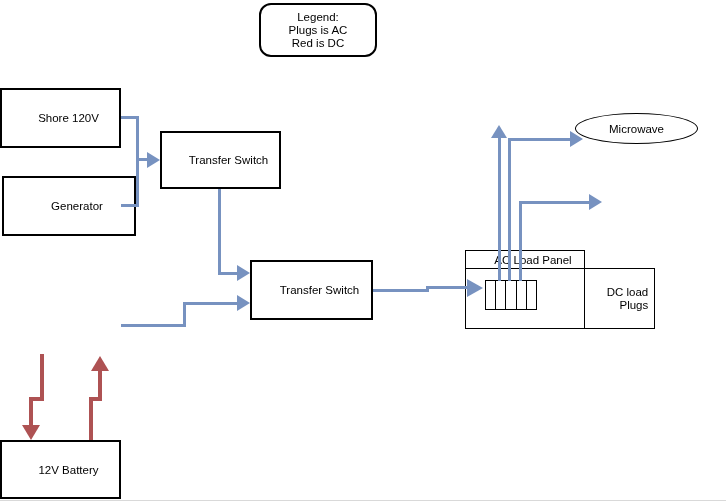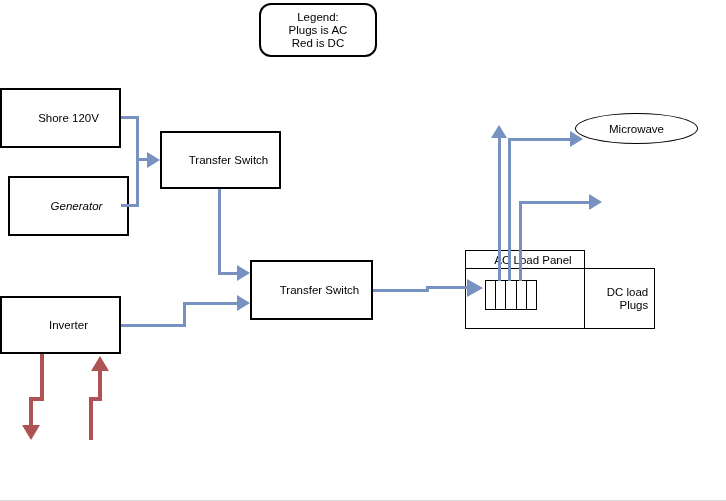--- a/index.html
+++ b/index.html
@@ -58,32 +58,32 @@
   <div class="legend-box" style="left:259px; top:3px; width:118px; height:54px;border-radius:12px;">
     <div>Legend:</div>
     <div>Plugs is AC</div>
     <div>Red is DC</div>
   </div>
 
   <div class="box" style="left:0px; top:88px; width:121px; height:60px;">
     <span>Shore 120V</span>
   </div>
 
-  <div class="box" style="left:8px; top:176px; width:121px; height:60px;font-style:italic;">
+  <div class="box" style="left:2px; top:176px; width:134px; height:60px;">
     <span>Generator</span>
   </div>
 
   <div class="box" style="left:160px; top:131px; width:121px; height:58px;">
     <span>Transfer Switch</span>
   </div>
 
-  <div class="box" style="left:0px; top:296px; width:121px; height:58px;">
-    <span>Inverter</span>
+
+  <div class="box" style="left:0px; top:440px; width:121px; height:59px;">
+    <span>12V Battery</span>
   </div>
-
 
   <div class="box" style="left:250px; top:260px; width:123px; height:60px;">
     <span>Transfer Switch</span>
   </div>
 
   <div class="box thin" style="left:465px; top:250px; width:120px; height:19px;">
     <span>AC Load Panel</span>
   </div>
   <div class="box thin" style="left:465px; top:268px; width:120px; height:61px;"></div>
   <div class="box thin" style="left:584px; top:268px; width:71px; height:61px;">

